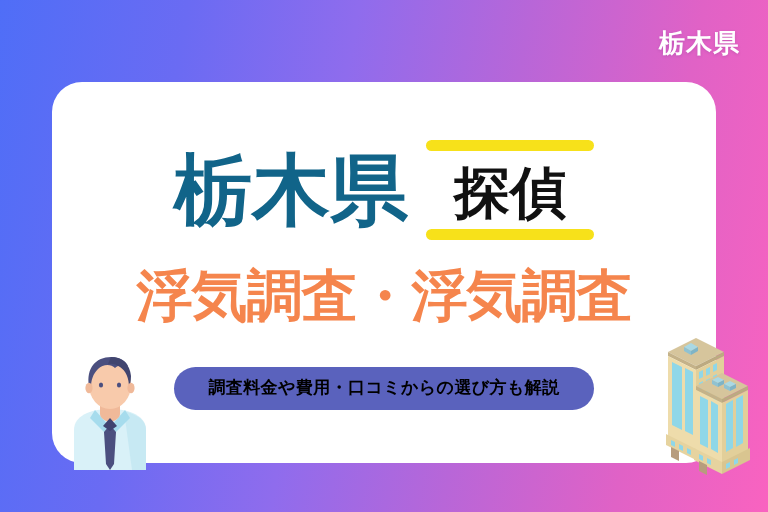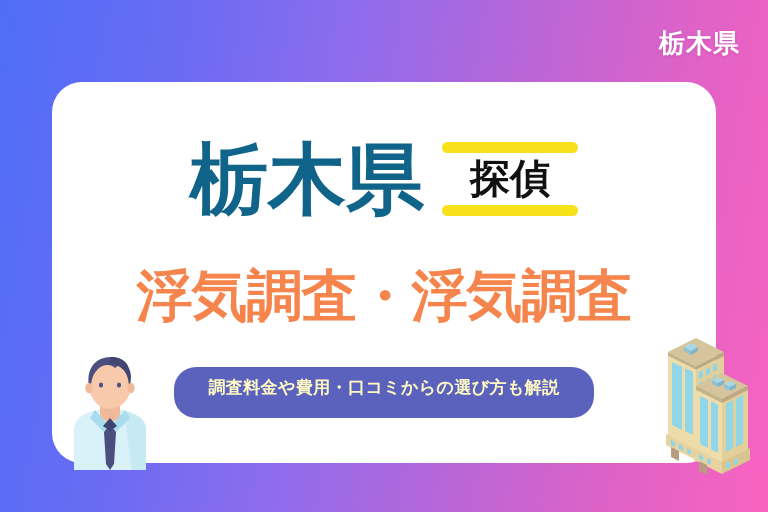--- a/index.html
+++ b/index.html
@@ -42,42 +42,42 @@
     padding:14px 28px 16px;
     display:flex; align-items:center; justify-content:center;
   }
   .badge .bar{
     position:absolute; left:0; width:100%; height:11px;
     background:#f7e11a; border-radius:6px;
   }
   .badge .bar.top{ top:0; }
   .badge .bar.bot{ bottom:0; }
   .badge .word{
-    color:#111111; font-size:40px; font-weight:bold; line-height:1.1;
+    color:#111111; font-size:56px; font-weight:bold; line-height:1.1;margin-top:8px;
   }
 
   
   .headline{
     position:absolute; left:0; top:268px; width:768px;
     text-align:center;
     color:#f5854d;
     font-size:56px; font-weight:bold; line-height:1;
     letter-spacing:-1px;
   }
 
   
   .pill-wrap{
     position:absolute; left:0; top:367px; width:768px;
     display:flex; justify-content:center;
   }
   .pill{
     background:#5a62bd;
-    color:#fef9c3;
+    color:#000000;
     border-radius:22px;
-    padding:9px 34px 19px;
+    padding:9px 34px 11px;
     font-size:17px; font-weight:bold;
     letter-spacing:.4px;
     white-space:nowrap;
   }
 
   
   .man{ position:absolute; left:62px; top:352px; width:96px; height:118px; }
   .bldg{ position:absolute; left:638px; top:334px; width:116px; height:146px; }
 </style>
 </head>

